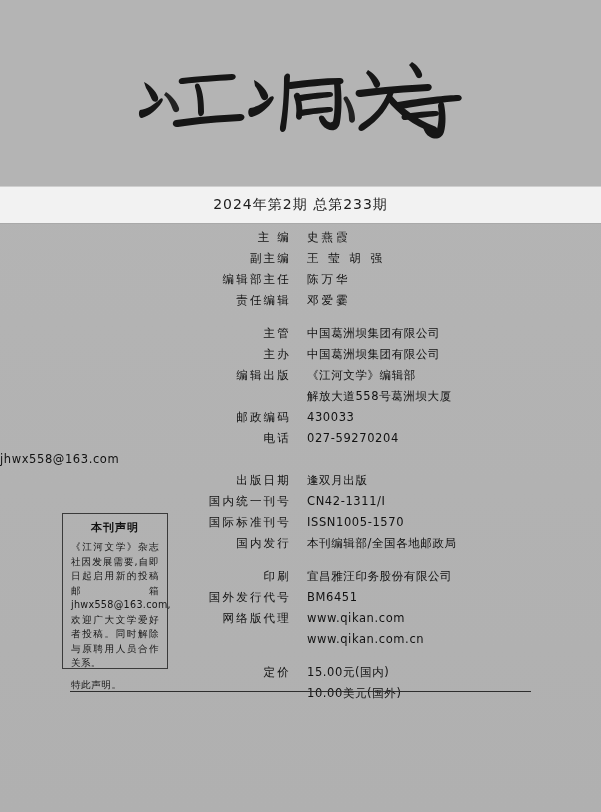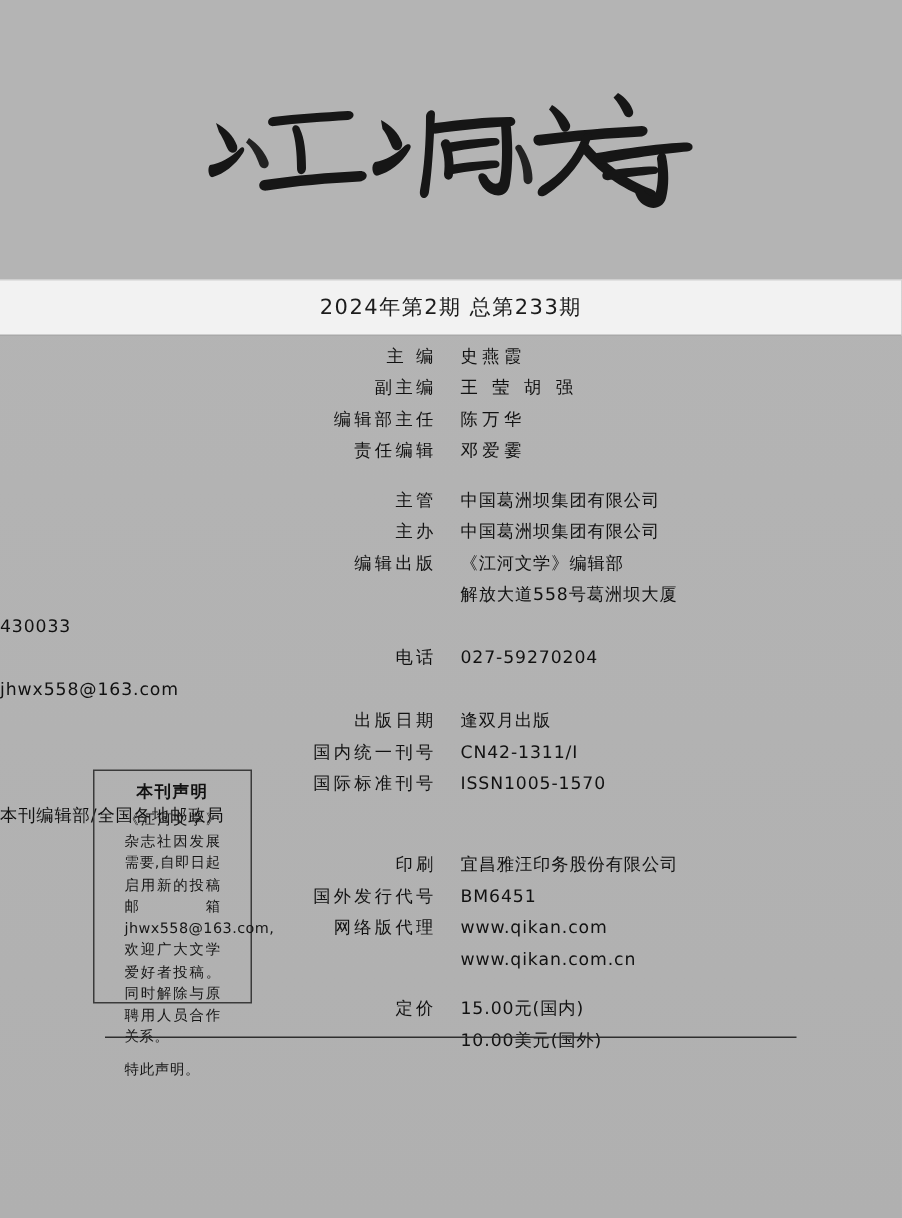--- a/index.html
+++ b/index.html
@@ -96,21 +96,21 @@
   .row.cont .lbl { visibility: hidden; }
 
   
   .notice {
     position: absolute;
     left: 62px;
     top: 513px;
     width: 106px;
     height: 156px;
     border: 1px solid #3a3a3a;
-    padding: 6px 20px;
+    padding: 6px 8px;
     box-sizing: border-box;
     text-align: center;
   }
   .notice-title {
     font-size: 11px;
     font-weight: bold;
     letter-spacing: 1px;
     margin-bottom: 5px;
     color: #111;
   }
@@ -230,20 +230,21 @@
       </div>
       <div class="row">
         <div class="lbl">编辑出版</div>
         <div class="val">《江河文学》编辑部</div>
       </div>
       <div class="row cont">
         <div class="lbl">地址</div>
         <div class="val">解放大道558号葛洲坝大厦</div>
       </div>
       <div class="row">
+        <div class="lbl">邮政编码</div>
         <div class="val">430033</div>
       </div>
       <div class="row">
         <div class="lbl">电话</div>
         <div class="val">027-59270204</div>
       </div>
       <div class="row">
         <div class="val">jhwx558@163.com</div>
       </div>
       <div class="row">
@@ -252,20 +253,21 @@
       </div>
       <div class="row">
         <div class="lbl">国内统一刊号</div>
         <div class="val">CN42-1311/I</div>
       </div>
       <div class="row">
         <div class="lbl">国际标准刊号</div>
         <div class="val">ISSN1005-1570</div>
       </div>
       <div class="row">
+        <div class="lbl">国内发行</div>
         <div class="val">本刊编辑部/全国各地邮政局</div>
       </div>
     </div>
 
     <div class="group">
       <div class="row">
         <div class="lbl">印刷</div>
         <div class="val">宜昌雅汪印务股份有限公司</div>
       </div>
       <div class="row">

